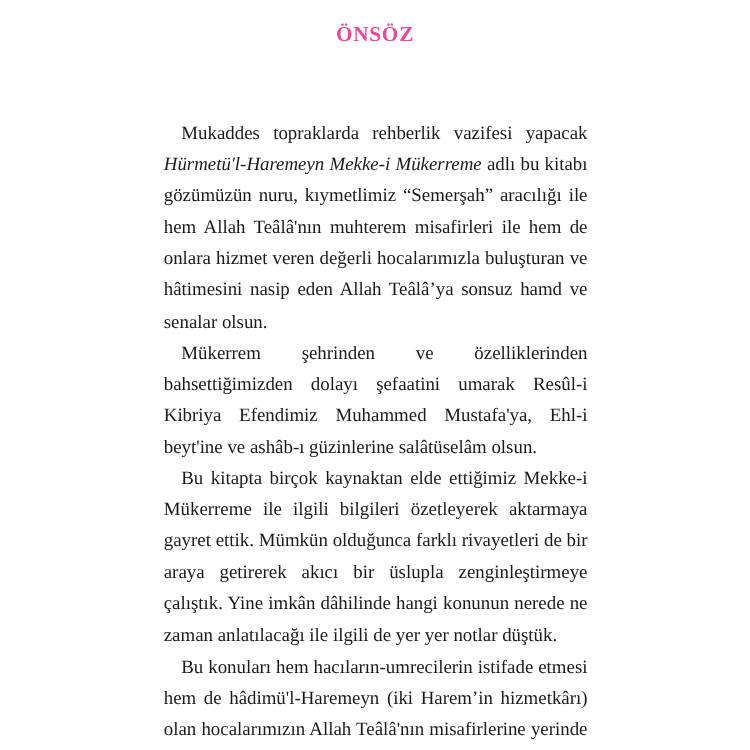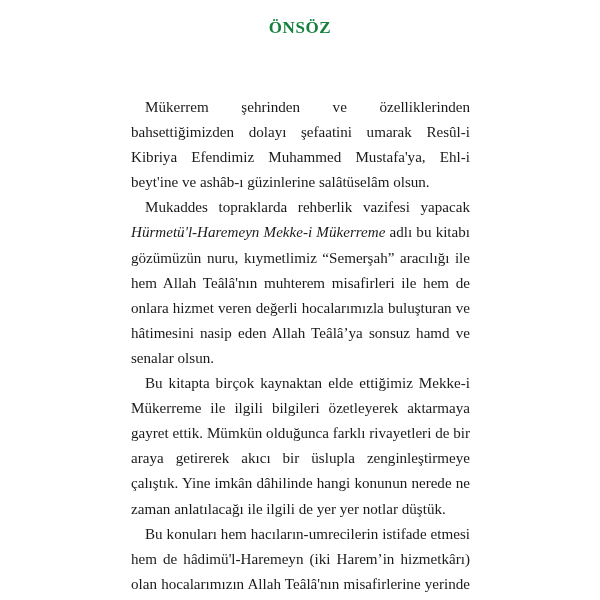--- a/index.html
+++ b/index.html
@@ -25,21 +25,21 @@
   .page-title {
     position: absolute;
     top: 18px;
     left: 0;
     width: 600px;
     text-align: center;
     font-family: "Liberation Serif", "DejaVu Serif", serif;
     font-weight: bold;
     font-size: 17px;
     letter-spacing: 0.6px;
-    color: #15803d;
+    color: #ec4899;
   }
   .body-text {
     position: absolute;
     top: 95px;
     left: 131px;
     width: 339px;
     font-size: 15.1px;
     line-height: 25.1px;
     text-align: justify;
     text-justify: inter-word;
@@ -60,24 +60,24 @@
 </style>
 </head>
 <body style="background: rgb(255, 255, 255);">
 
 <div class="page" style="background: rgb(255, 255, 255);">
 
   <div class="page-title">ÖNSÖZ</div>
 
   <div class="body-text" style="color: rgb(26, 26, 26);">
 
-    <p class="para">Mükerrem şehrinden ve özelliklerinden bahsettiğimizden dolayı şefaatini umarak Resûl-i Kibriya Efendimiz Muhammed Mustafa'ya, Ehl-i beyt'ine ve ashâb-ı güzinlerine salâtüselâm olsun.</p>
-
     <p class="para">
       <span>Mukaddes topraklarda rehberlik vazifesi yapacak </span><i>Hürmetü'l-Haremeyn Mekke-i Mükerreme</i><span> adlı bu kitabı gözümüzün nuru, kıymetlimiz “Semerşah” aracılığı ile hem Allah Teâlâ'nın muhterem misafirleri ile hem de onlara hizmet veren değerli hocalarımızla buluşturan ve hâtimesini nasip eden Allah Teâlâ’ya sonsuz hamd ve senalar olsun.</span>
     </p>
+
+    <p class="para">Mükerrem şehrinden ve özelliklerinden bahsettiğimizden dolayı şefaatini umarak Resûl-i Kibriya Efendimiz Muhammed Mustafa'ya, Ehl-i beyt'ine ve ashâb-ı güzinlerine salâtüselâm olsun.</p>
 
     <p class="para">Bu kitapta birçok kaynaktan elde ettiğimiz Mekke-i Mükerreme ile ilgili bilgileri özetleyerek aktarmaya gayret ettik. Mümkün olduğunca farklı rivayetleri de bir araya getirerek akıcı bir üslupla zenginleştirmeye çalıştık. Yine imkân dâhilinde hangi konunun nerede ne zaman anlatılacağı ile ilgili de yer yer notlar düştük.</p>
 
     <p class="para">Bu konuları hem hacıların-umrecilerin istifade etmesi hem de hâdimü'l-Haremeyn (iki Harem’in hizmetkârı) olan hocalarımızın Allah Teâlâ'nın misafirlerine yerinde anlatması için derledik. Böylece hem ziyaretçilerimiz yeteri kadar bilgi edinmiş hem de hocalarımız doyurucu bilgiler anlatmış olacaktır. Böylelikle Mekke-i Mükerreme'nin bereketinden daha fazla istifade edilecektir.</p>
 
   </div>
 </div>
 
 </body></html>

